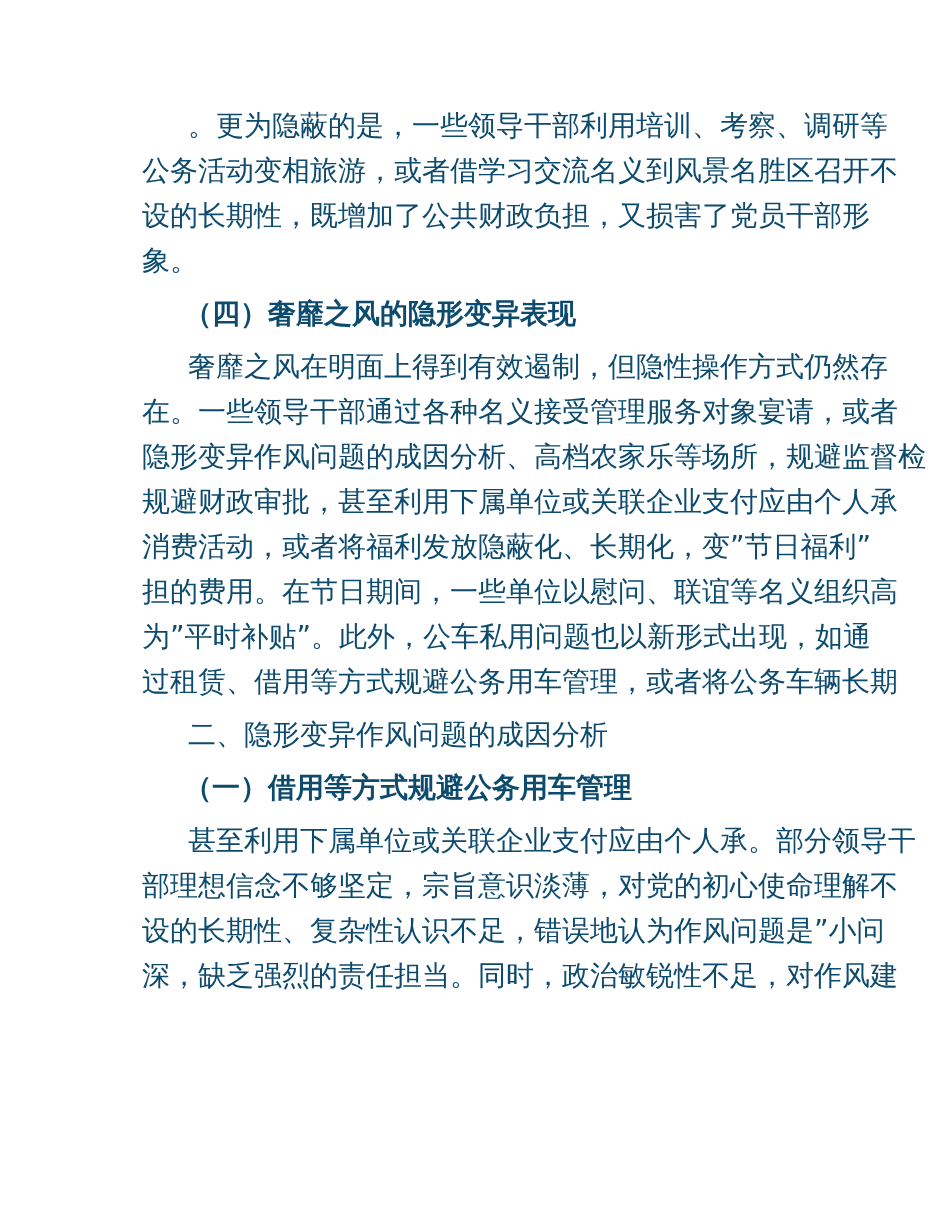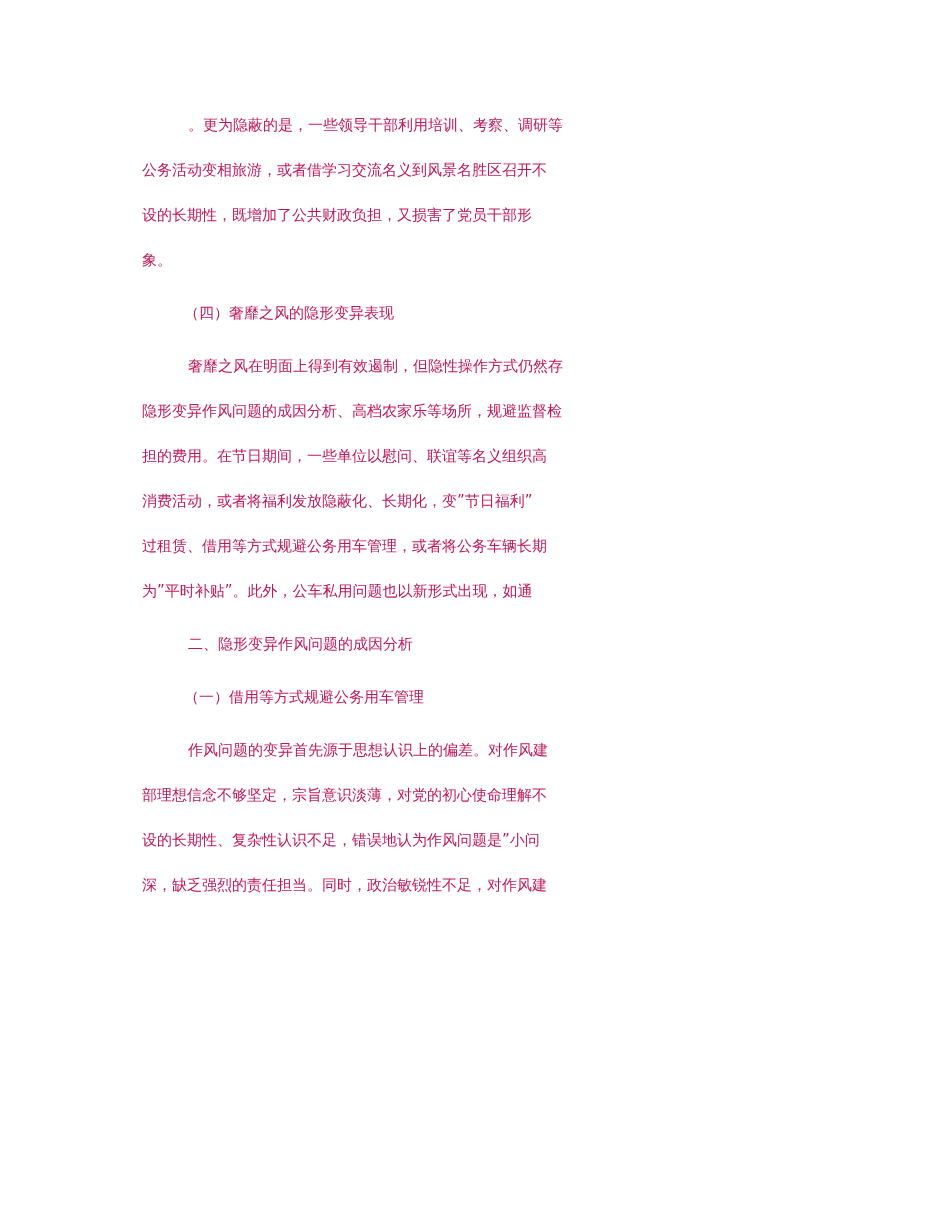--- a/index.html
+++ b/index.html
@@ -3,27 +3,27 @@
 <meta charset="utf-8">
 <style>
   html, body { margin: 0; padding: 0; background: #ffffff; }
   body { width: 950px; height: 1230px; position: relative; overflow: hidden; }
   .page {
     position: absolute;
     left: 142px;
     top: 103px;
     width: 670px;
     font-family: "DejaVu Sans", sans-serif;
-    font-size: 15px;
-    color: #be185d;
+    font-size: 28px;
+    color: #0c4a6e;
     line-height: 45px;
   }
   .line { display: block; white-space: nowrap; height: 45px; letter-spacing: 0px; }
   .indent { padding-left: 46px; }
-  .heading-indent { padding-left: 42px; }
+  .heading-indent { padding-left: 42px; font-weight: bold; }
   .para-gap { height: 8px; }
 </style>
 </head>
 <body>
 
 <div class="page">
 
   <div>
     <span class="line indent">。更为隐蔽的是，一些领导干部利用培训、考察、调研等</span>
     <span class="line">公务活动变相旅游，或者借学习交流名义到风景名胜区召开不</span>
@@ -34,41 +34,43 @@
   <div class="para-gap"></div>
 
   <div>
     <span class="line heading-indent">（四）奢靡之风的隐形变异表现</span>
   </div>
 
   <div class="para-gap"></div>
 
   <div>
     <span class="line indent">奢靡之风在明面上得到有效遏制，但隐性操作方式仍然存</span>
+    <span class="line">在。一些领导干部通过各种名义接受管理服务对象宴请，或者</span>
     <span class="line">隐形变异作风问题的成因分析、高档农家乐等场所，规避监督检</span>
+    <span class="line">规避财政审批，甚至利用下属单位或关联企业支付应由个人承</span>
+    <span class="line">消费活动，或者将福利发放隐蔽化、长期化，变”节日福利”</span>
     <span class="line">担的费用。在节日期间，一些单位以慰问、联谊等名义组织高</span>
-    <span class="line">消费活动，或者将福利发放隐蔽化、长期化，变”节日福利”</span>
+    <span class="line">为”平时补贴”。此外，公车私用问题也以新形式出现，如通</span>
     <span class="line">过租赁、借用等方式规避公务用车管理，或者将公务车辆长期</span>
-    <span class="line">为”平时补贴”。此外，公车私用问题也以新形式出现，如通</span>
   </div>
 
   <div class="para-gap"></div>
 
   <div>
     <span class="line indent">二、隐形变异作风问题的成因分析</span>
   </div>
 
   <div class="para-gap"></div>
 
   <div>
     <span class="line heading-indent">（一）借用等方式规避公务用车管理</span>
   </div>
 
   <div class="para-gap"></div>
 
   <div>
-    <span class="line indent">作风问题的变异首先源于思想认识上的偏差。对作风建</span>
+    <span class="line indent">甚至利用下属单位或关联企业支付应由个人承。部分领导干</span>
     <span class="line">部理想信念不够坚定，宗旨意识淡薄，对党的初心使命理解不</span>
     <span class="line">设的长期性、复杂性认识不足，错误地认为作风问题是”小问</span>
     <span class="line">深，缺乏强烈的责任担当。同时，政治敏锐性不足，对作风建</span>
   </div>
 
 </div>
 
 </body></html>

